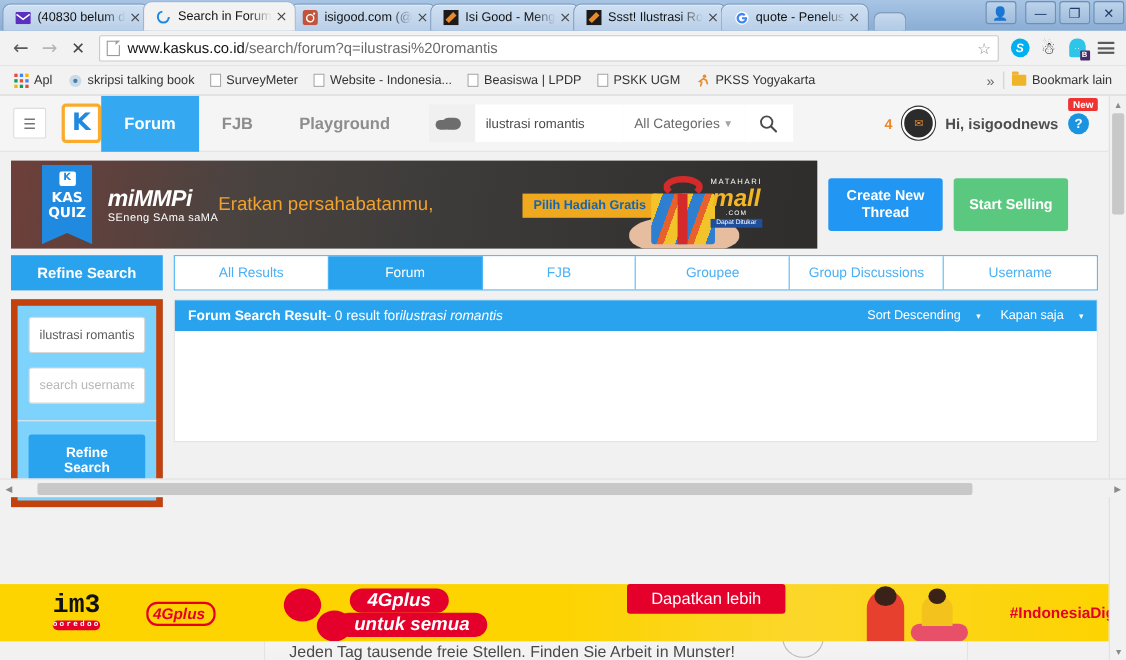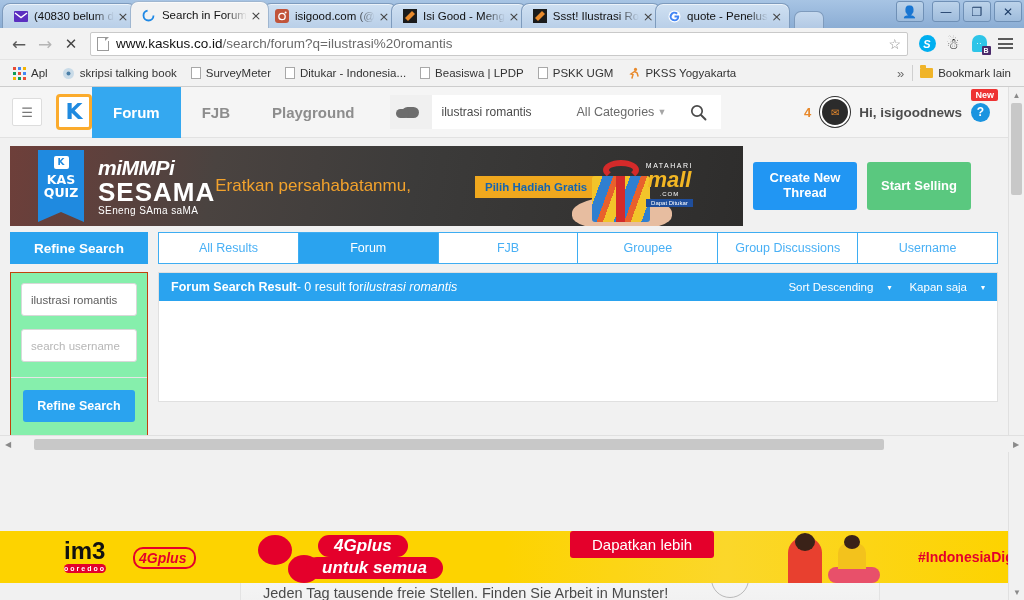--- a/index.html
+++ b/index.html
@@ -419,22 +419,22 @@
     background:#fff;
     border-right: 1px solid #3eadf2;
   }
   .restab:last-child { border-right: none; text-align: center; }
   .restab.active { background:#2aa3ef; color:#fff; }
 
   
   .cols { display:flex; padding: 8px 10px 0 10px; gap: 10px; align-items: flex-start; }
   .sidebar {
     width: 138px;
-    background:#86efac;
-    border: 1px solid #c2410c;
+    background:#7dd3fc;
+    border: 6px solid #c2410c;
     padding: 10px 10px 14px 10px;
   }
   .sb-input {
     width: 100%; height: 33px;
     border: 1px solid #d8d8d8;
     border-radius: 3px;
     padding: 0 9px;
     font-size: 11.5px;
     color: #5b5b5b;
     background:#fff;
@@ -507,23 +507,23 @@
   }
 
   
   .im3 {
     position:absolute; left:0; bottom: 17px;
     width: 1008px; height: 52px;
     background: linear-gradient(90deg,#fdd300 0%, #fdd300 50%, #fbd72a 72%, #fdd300 100%);
     overflow:hidden;
   }
   .im3 .logo {
-    position:absolute; left: 64px; top: 8px;
+    position:absolute; left: 48px; top: 8px;
     color:#111; font-weight:bold; font-size:24px;
-    font-family:Liberation Sans, sans-serif; line-height:1;
+    font-family:Liberation Mono, monospace; line-height:1;
   }
   .im3 .logo small {
     display:block; background:#e4002b; color:#fff;
     font-size:7px; letter-spacing:2px; text-align:center;
     border-radius:6px; margin-top:1px; padding:1px 0;
   }
   .im3 .fourg {
     position:absolute; left: 133px; top: 16px;
     border: 2px solid #e4002b;
     border-radius: 10px;
@@ -726,21 +726,21 @@
     <div class="bm">
       <span class="bmi">
           <span class="bm-docicon"></span>
         </span>
       <span>SurveyMeter</span>
     </div>
     <div class="bm">
       <span class="bmi">
           <span class="bm-docicon"></span>
         </span>
-      <span>Ditukar - Indonesia...</span>
+      <span>Website - Indonesia...</span>
     </div>
     <div class="bm">
       <span class="bmi">
           <span class="bm-docicon"></span>
         </span>
       <span>Beasiswa | LPDP</span>
     </div>
     <div class="bm">
       <span class="bmi">
           <span class="bm-docicon"></span>
@@ -806,21 +806,20 @@
 
     <div class="bannerrow">
       <div class="kasbanner">
         <div class="kasquiz">
           <div class="kq-ico">K</div>
           <div>KAS</div>
           <div>QUIZ</div>
         </div>
         <div class="mimmpi">
           <div class="m1">miMMPi</div>
-          <div class="m2">SESAMA</div>
           <div class="m3">SEneng SAma saMA</div>
         </div>
         <div class="banner-copy">
           <div>Eratkan persahabatanmu,</div>
         </div>
         <div class="pilih">Pilih Hadiah Gratis</div>
         <div class="gift">
           <div class="hand"></div>
           <div class="box"></div>
           <div class="ribbon"></div>

